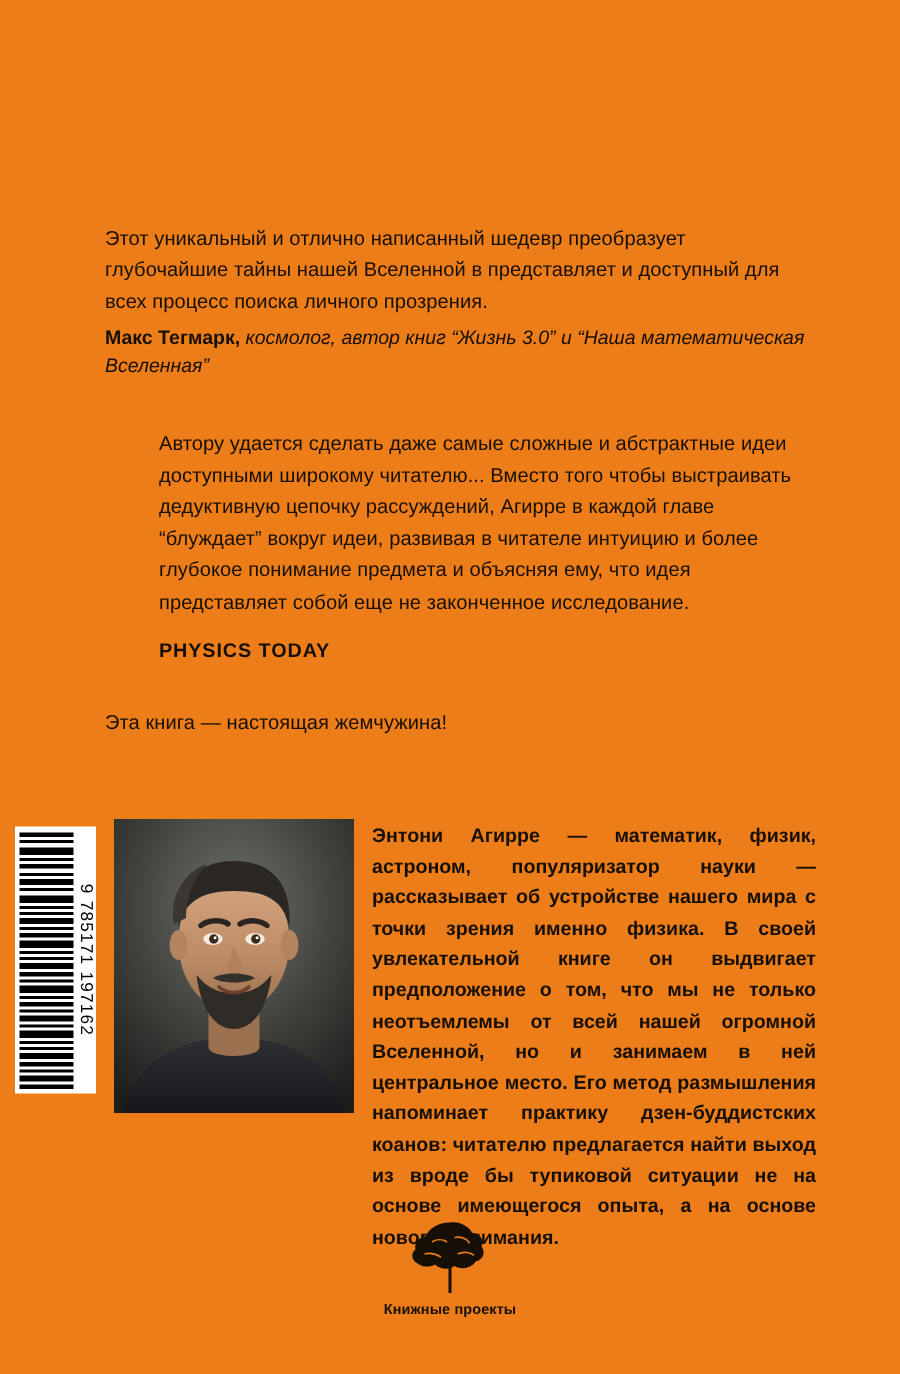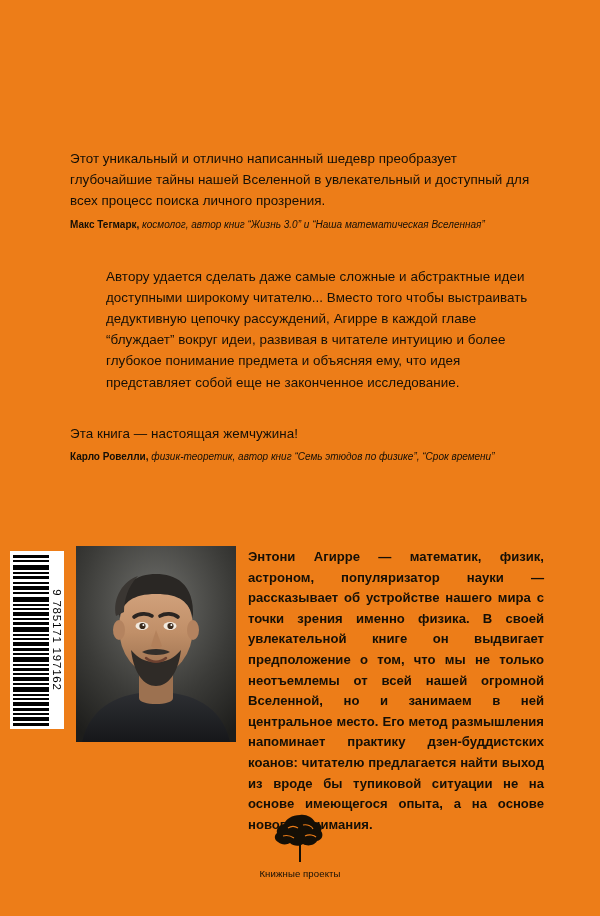--- a/index.html
+++ b/index.html
@@ -35,21 +35,21 @@
   .quote:last-child { margin-bottom: 16px; }
 
   .quote-text {
     font-size: 13.4px;
     line-height: 21.2px;
     color: #150f06;
     letter-spacing: 0.05px;
   }
 
   .attrib {
-    font-size: 10px;
+    font-size: 13px;
     line-height: 19px;
     margin-top: 3px;
     color: #150f06;
   }
   .attrib .who {
     font-weight: bold;
   }
   .attrib .what {
     font-style: italic;
   }
@@ -140,51 +140,48 @@
     right: 0;
     bottom: 36px;
     text-align: center;
   }
   .publisher .tree {
     display: block;
     margin: 0 auto 4px;
   }
   .publisher .pub-name {
     font-size: 9.6px;
-    font-weight: normal;
+    font-weight: bold;
     line-height: 12px;
     color: #150f06;
     letter-spacing: 0.1px;
   }
 </style>
 </head>
 <body>
 
 <div class="page">
 
   <div class="quotes">
 
     <div class="quote first">
-      <div class="quote-text">Этот уникальный и отлично написанный шедевр преобразует глубочайшие тайны нашей Вселенной в увлекательный и доступный для всех процесс поиска личного прозрения.</div>
+      <div class="quote-text">Этот уникальный и отлично написанный шедевр преобразует глубочайшие тайны нашей Вселенной в представляет и доступный для всех процесс поиска личного прозрения.</div>
       <div class="attrib">
         <span class="who">Макс Тегмарк,</span>
         <span class="what">космолог, автор книг “Жизнь 3.0” и “Наша математическая Вселенная”</span>
       </div>
     </div>
 
     <div class="quote second">
       <div class="quote-text">Автору удается сделать даже самые сложные и абстрактные идеи доступными широкому читателю... Вместо того чтобы выстраивать дедуктивную цепочку рассуждений, Агирре в каждой главе “блуждает” вокруг идеи, развивая в читателе интуицию и более глубокое понимание предмета и объясняя ему, что идея представляет собой еще не законченное исследование.</div>
+      <div class="attrib-caps">PHYSICS TODAY</div>
     </div>
 
     <div class="quote third">
       <div class="quote-text">Эта книга — настоящая жемчужина!</div>
-      <div class="attrib">
-        <span class="who">Карло Ровелли,</span>
-        <span class="what">физик-теоретик, автор книг “Семь этюдов по физике”, “Срок времени”</span>
-      </div>
     </div>
 
   </div>
 
   <div class="barcode">
     <div class="barcode-bars">
       <div class="bar" style="top:4px;height:3px"></div>
       <div class="bar" style="top:9px;height:2px"></div>
       <div class="bar" style="top:14px;height:5px"></div>
       <div class="bar" style="top:21px;height:2px"></div>

